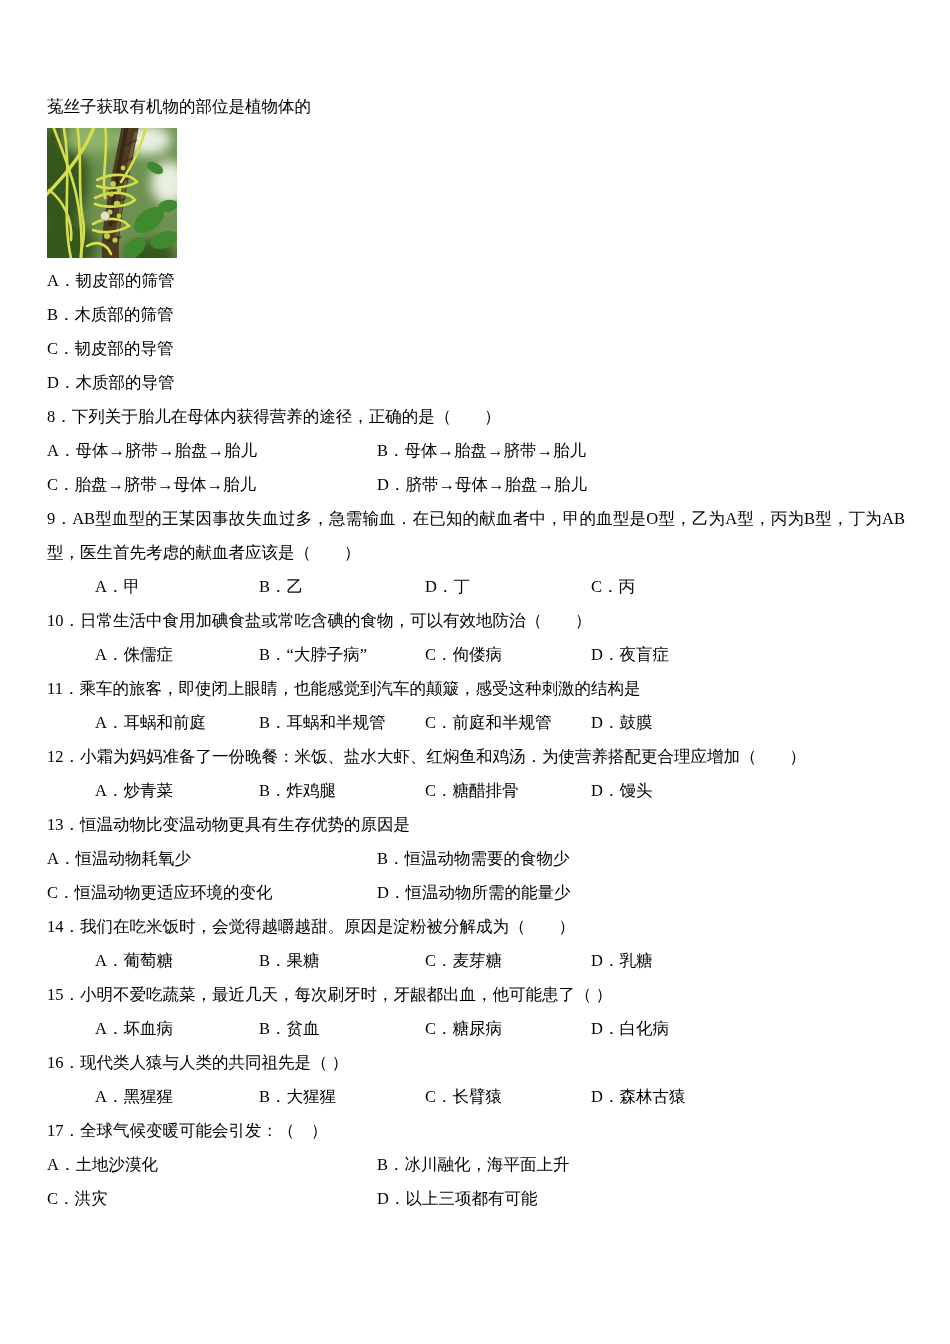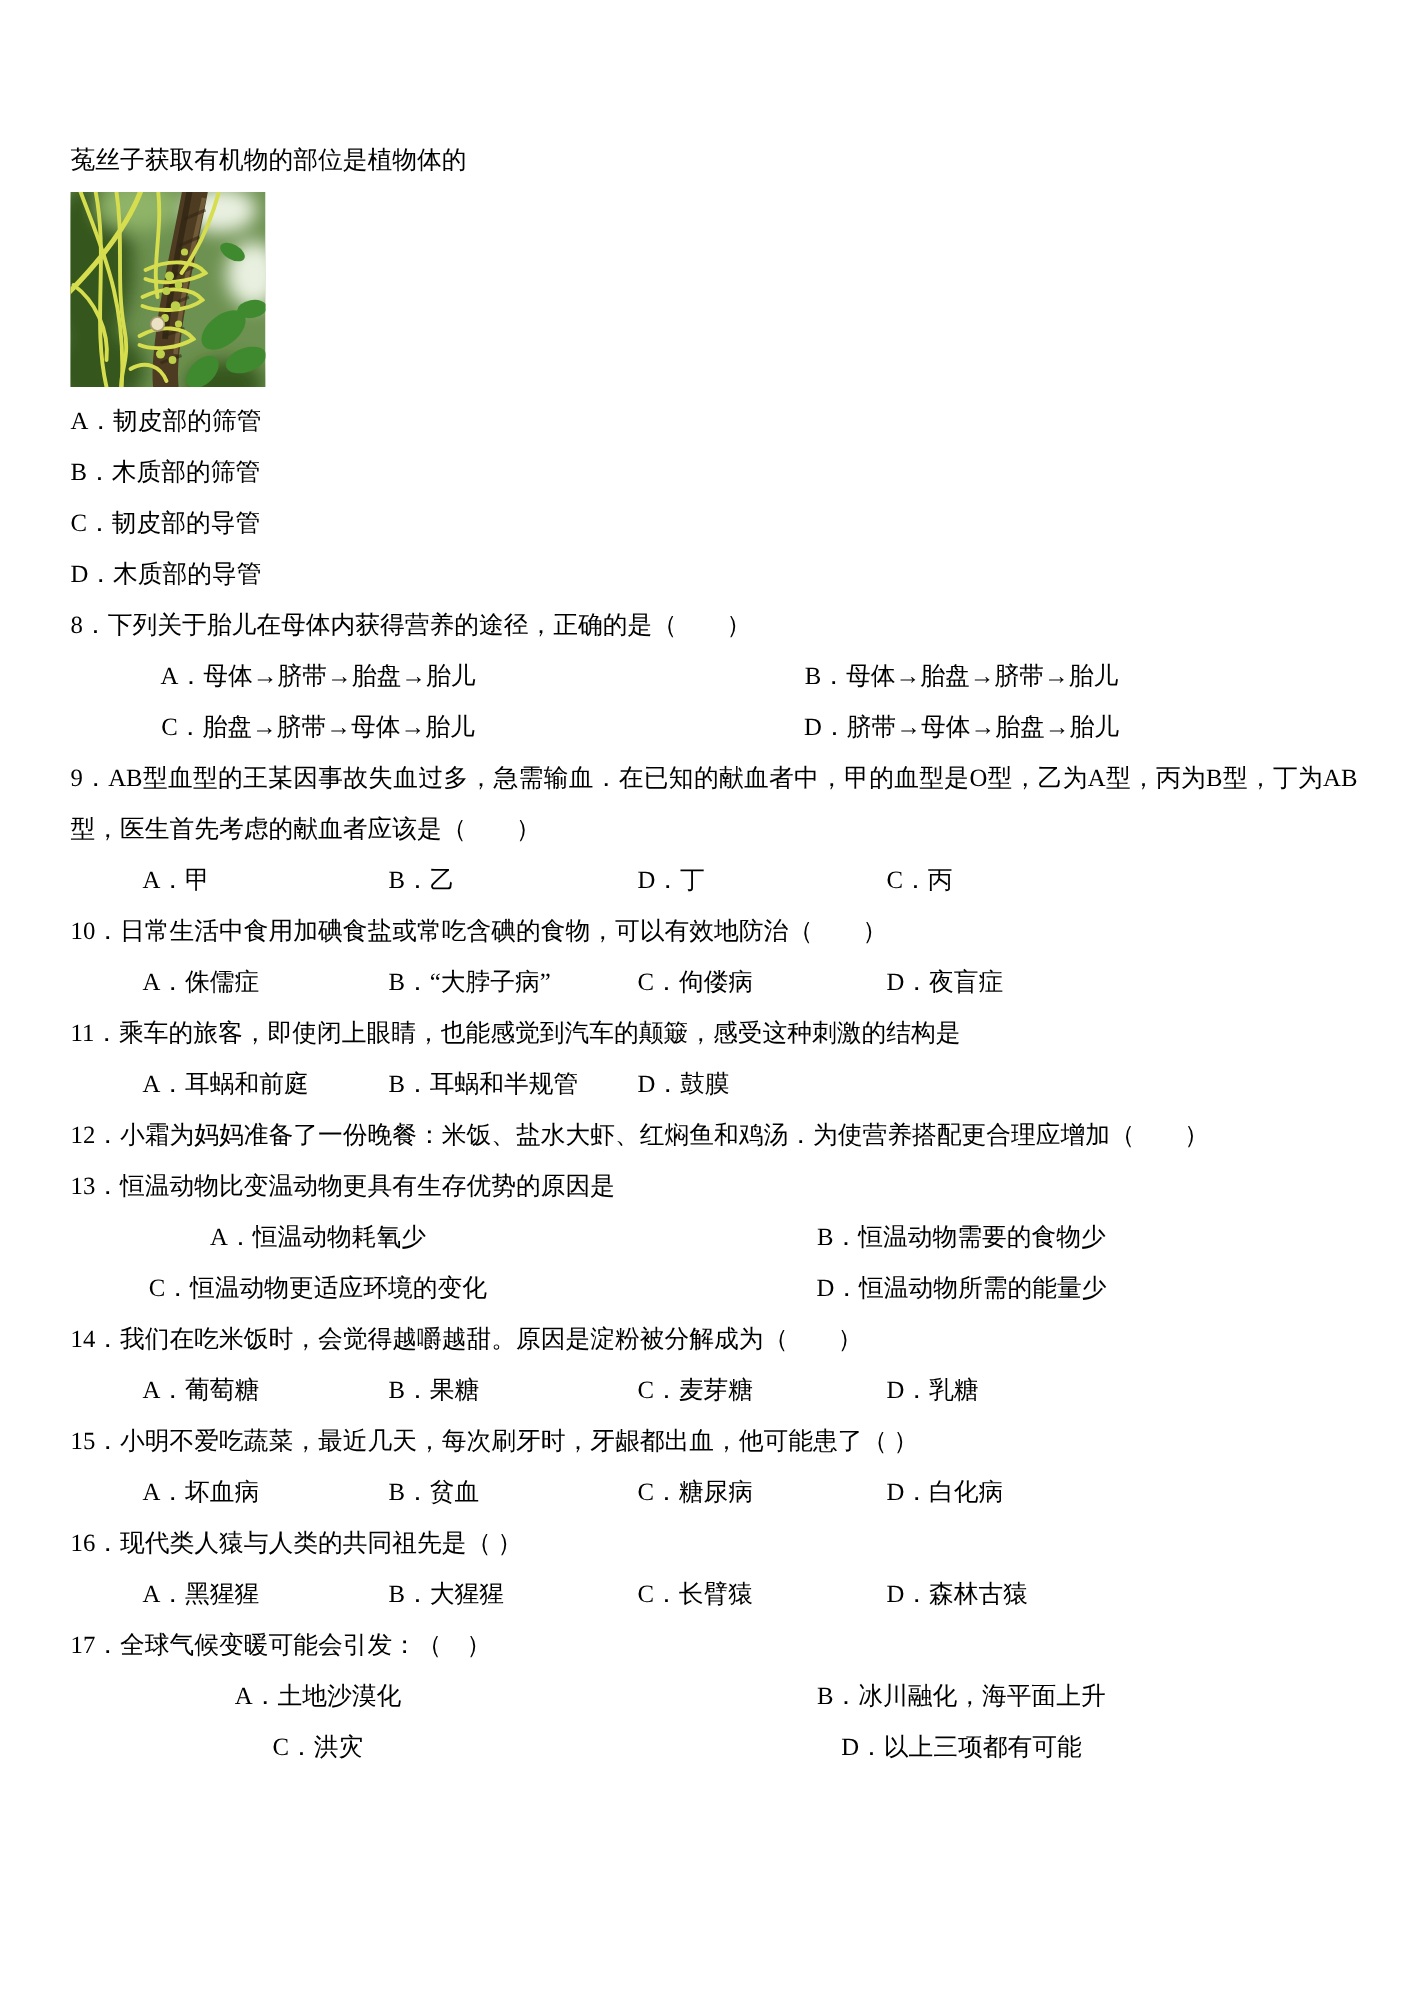--- a/index.html
+++ b/index.html
@@ -20,21 +20,21 @@
     left: 47px; top: 90px;
     width: 858px;
     font-size: 16.5px;
   }
   .line { margin: 0; line-height: 34px; }
   .stem { margin: 0; line-height: 34px; text-align: justify; }
   .photo-wrap { margin: 4px 0 6px 0; height: 130px; }
   .photo { display: block; width: 130px; height: 130px; }
   .opts { display: grid; line-height: 34px; }
   .cols4 { grid-template-columns: 164px 166px 166px 1fr; margin-left: 48px; }
-  .cols2 { grid-template-columns: 330px 1fr; text-align: center; }
+  .cols2 { grid-template-columns: 330px 1fr; }
   .opt { white-space: nowrap; overflow: visible; }
 </style>
 </head>
 <body>
 
 <div class="page">
   <div class="content">
 
     <section>
       <p class="line">菟丝子获取有机物的部位是植物体的</p>
@@ -142,26 +142,33 @@
         <span class="opt">C．佝偻病</span>
         <span class="opt">D．夜盲症</span>
       </div>
     </section>
 
     <section class="q">
       <p class="stem">11．乘车的旅客，即使闭上眼睛，也能感觉到汽车的颠簸，感受这种刺激的结构是</p>
       <div class="opts cols4">
         <span class="opt">A．耳蜗和前庭</span>
         <span class="opt">B．耳蜗和半规管</span>
+        <span class="opt">C．前庭和半规管</span>
         <span class="opt">D．鼓膜</span>
       </div>
     </section>
 
     <section class="q">
       <p class="stem">12．小霜为妈妈准备了一份晚餐：米饭、盐水大虾、红焖鱼和鸡汤．为使营养搭配更合理应增加（　　）</p>
+      <div class="opts cols4">
+        <span class="opt">A．炒青菜</span>
+        <span class="opt">B．炸鸡腿</span>
+        <span class="opt">C．糖醋排骨</span>
+        <span class="opt">D．馒头</span>
+      </div>
     </section>
 
     <section class="q">
       <p class="stem">13．恒温动物比变温动物更具有生存优势的原因是</p>
       <div class="opts cols2">
         <span class="opt">A．恒温动物耗氧少</span>
         <span class="opt">B．恒温动物需要的食物少</span>
         <span class="opt">C．恒温动物更适应环境的变化</span>
         <span class="opt">D．恒温动物所需的能量少</span>
       </div>

